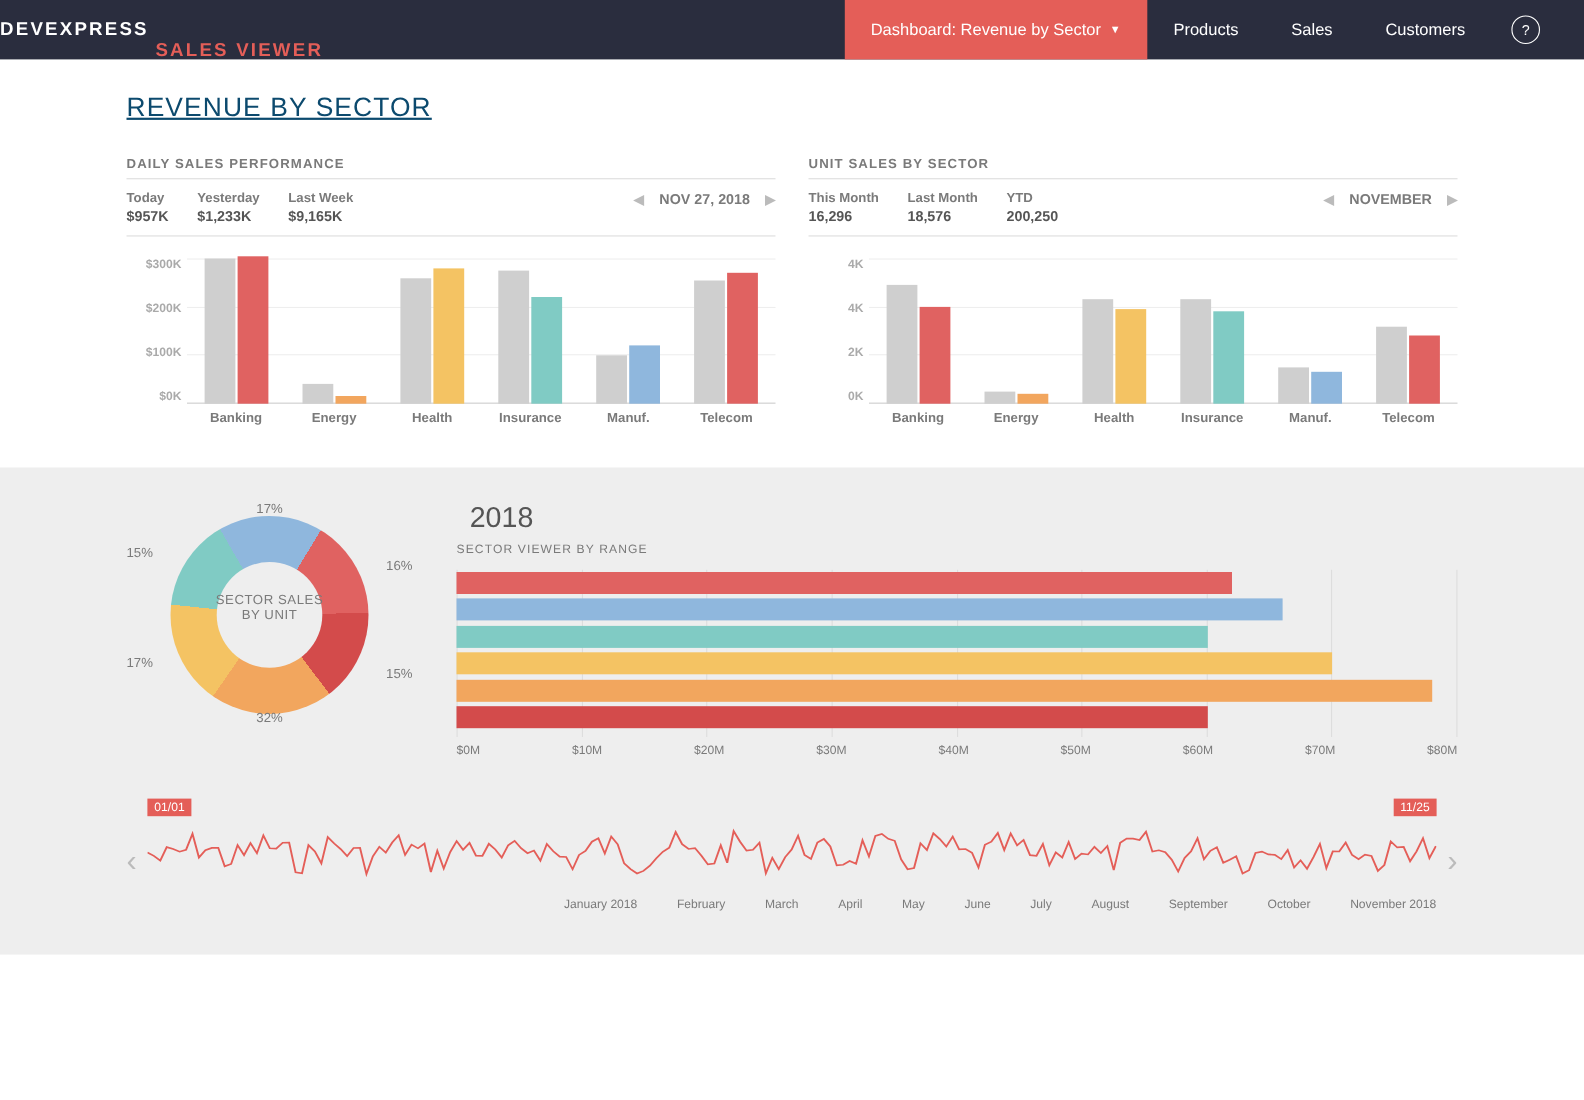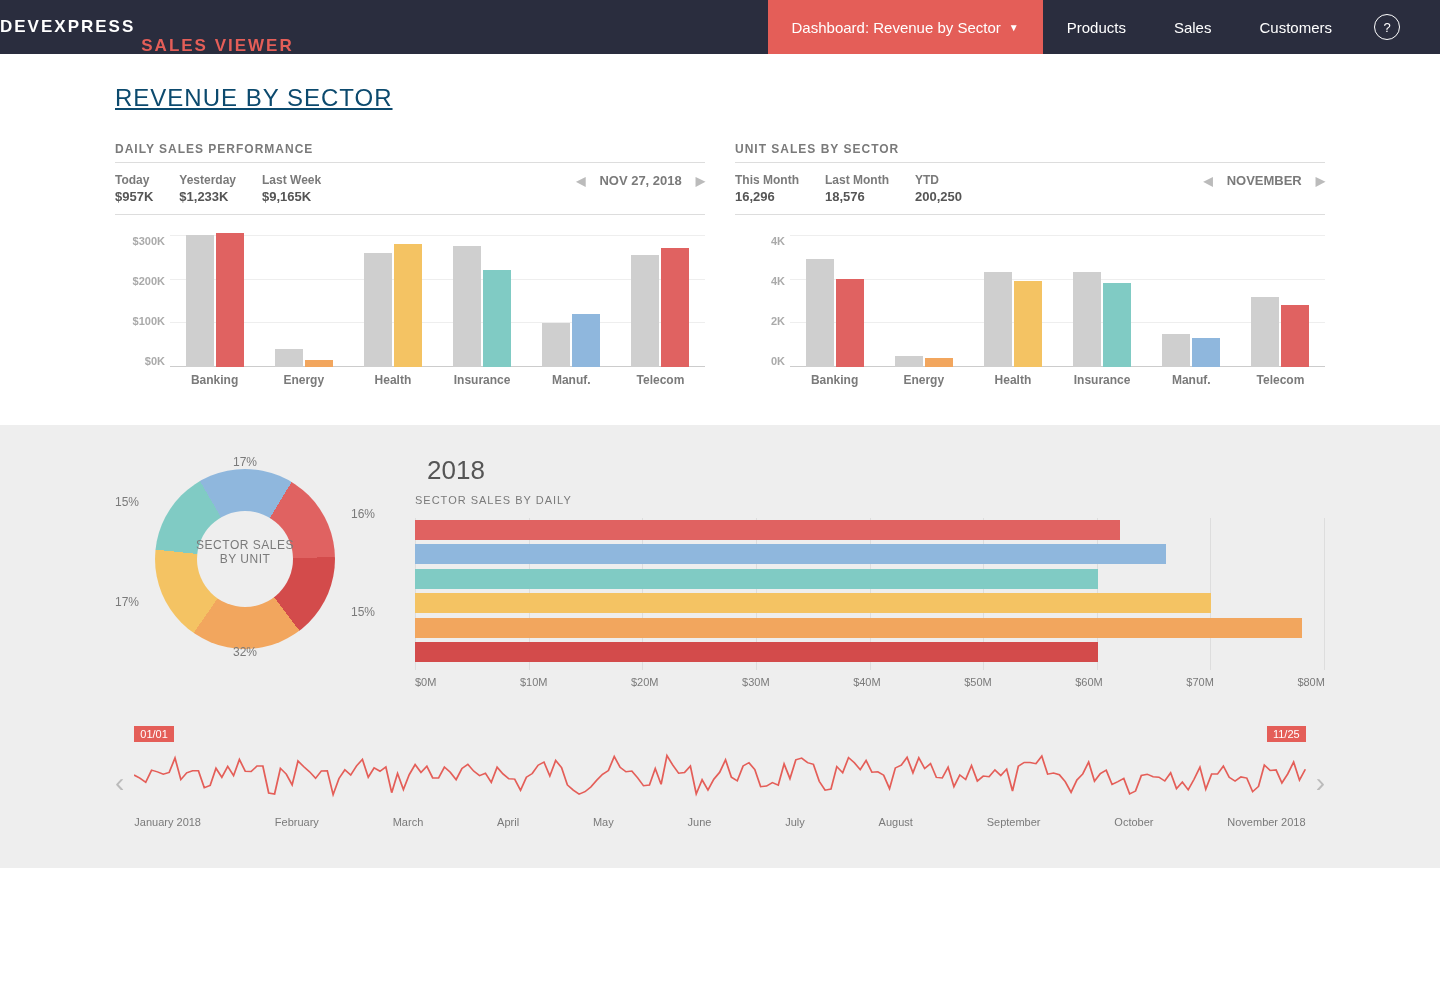--- a/index.html
+++ b/index.html
@@ -161,22 +161,22 @@
     flex: 1; position: relative; height: 90px;
   }
   .spark-tag {
     position: absolute; top: -12px; background: var(--accent); color: #fff;
     font-size: 11px; padding: 2px 6px;
   }
   .spark-tag.left { left: 0; }
   .spark-tag.right { right: 0; }
   .spark-xaxis {
     position: absolute; left: 0; right: 0; bottom: 0;
-    display: flex; justify-content: space-between;
-    font-size: 11px; color: var(--text-grey);
+    display: flex; justify-content: flex-end;
+    font-size: 11px; color: var(--text-grey); gap: 36px;
   }
   .spark svg { position: absolute; top: 12px; left: 0; right: 0; }
 </style>
 </head>
 <body>
 
 <header>
   <div class="logo">
     <span class="a">DEVEXPRESS</span>
     <span class="b">SALES VIEWER</span>
@@ -382,21 +382,21 @@
       <span class="donut-label" style="top:0; left:118px;">17%</span>
       <span class="donut-label" style="top:52px; right:0;">16%</span>
       <span class="donut-label" style="top:150px; right:0;">15%</span>
       <span class="donut-label" style="bottom:-10px; left:118px;">32%</span>
       <span class="donut-label" style="top:140px; left:0;">17%</span>
       <span class="donut-label" style="top:40px; left:0;">15%</span>
     </div>
 
     <div class="range-bars">
       <div class="range-year">2018</div>
-      <div class="range-title">SECTOR SALES BY DAILY</div>
+      <div class="range-title">SECTOR VIEWER BY RANGE</div>
       <div class="hbars">
         <div class="hgrid" id="hgrid">
             <div></div>
             <div></div>
             <div></div>
             <div></div>
             <div></div>
             <div></div>
             <div></div>
             <div></div>

